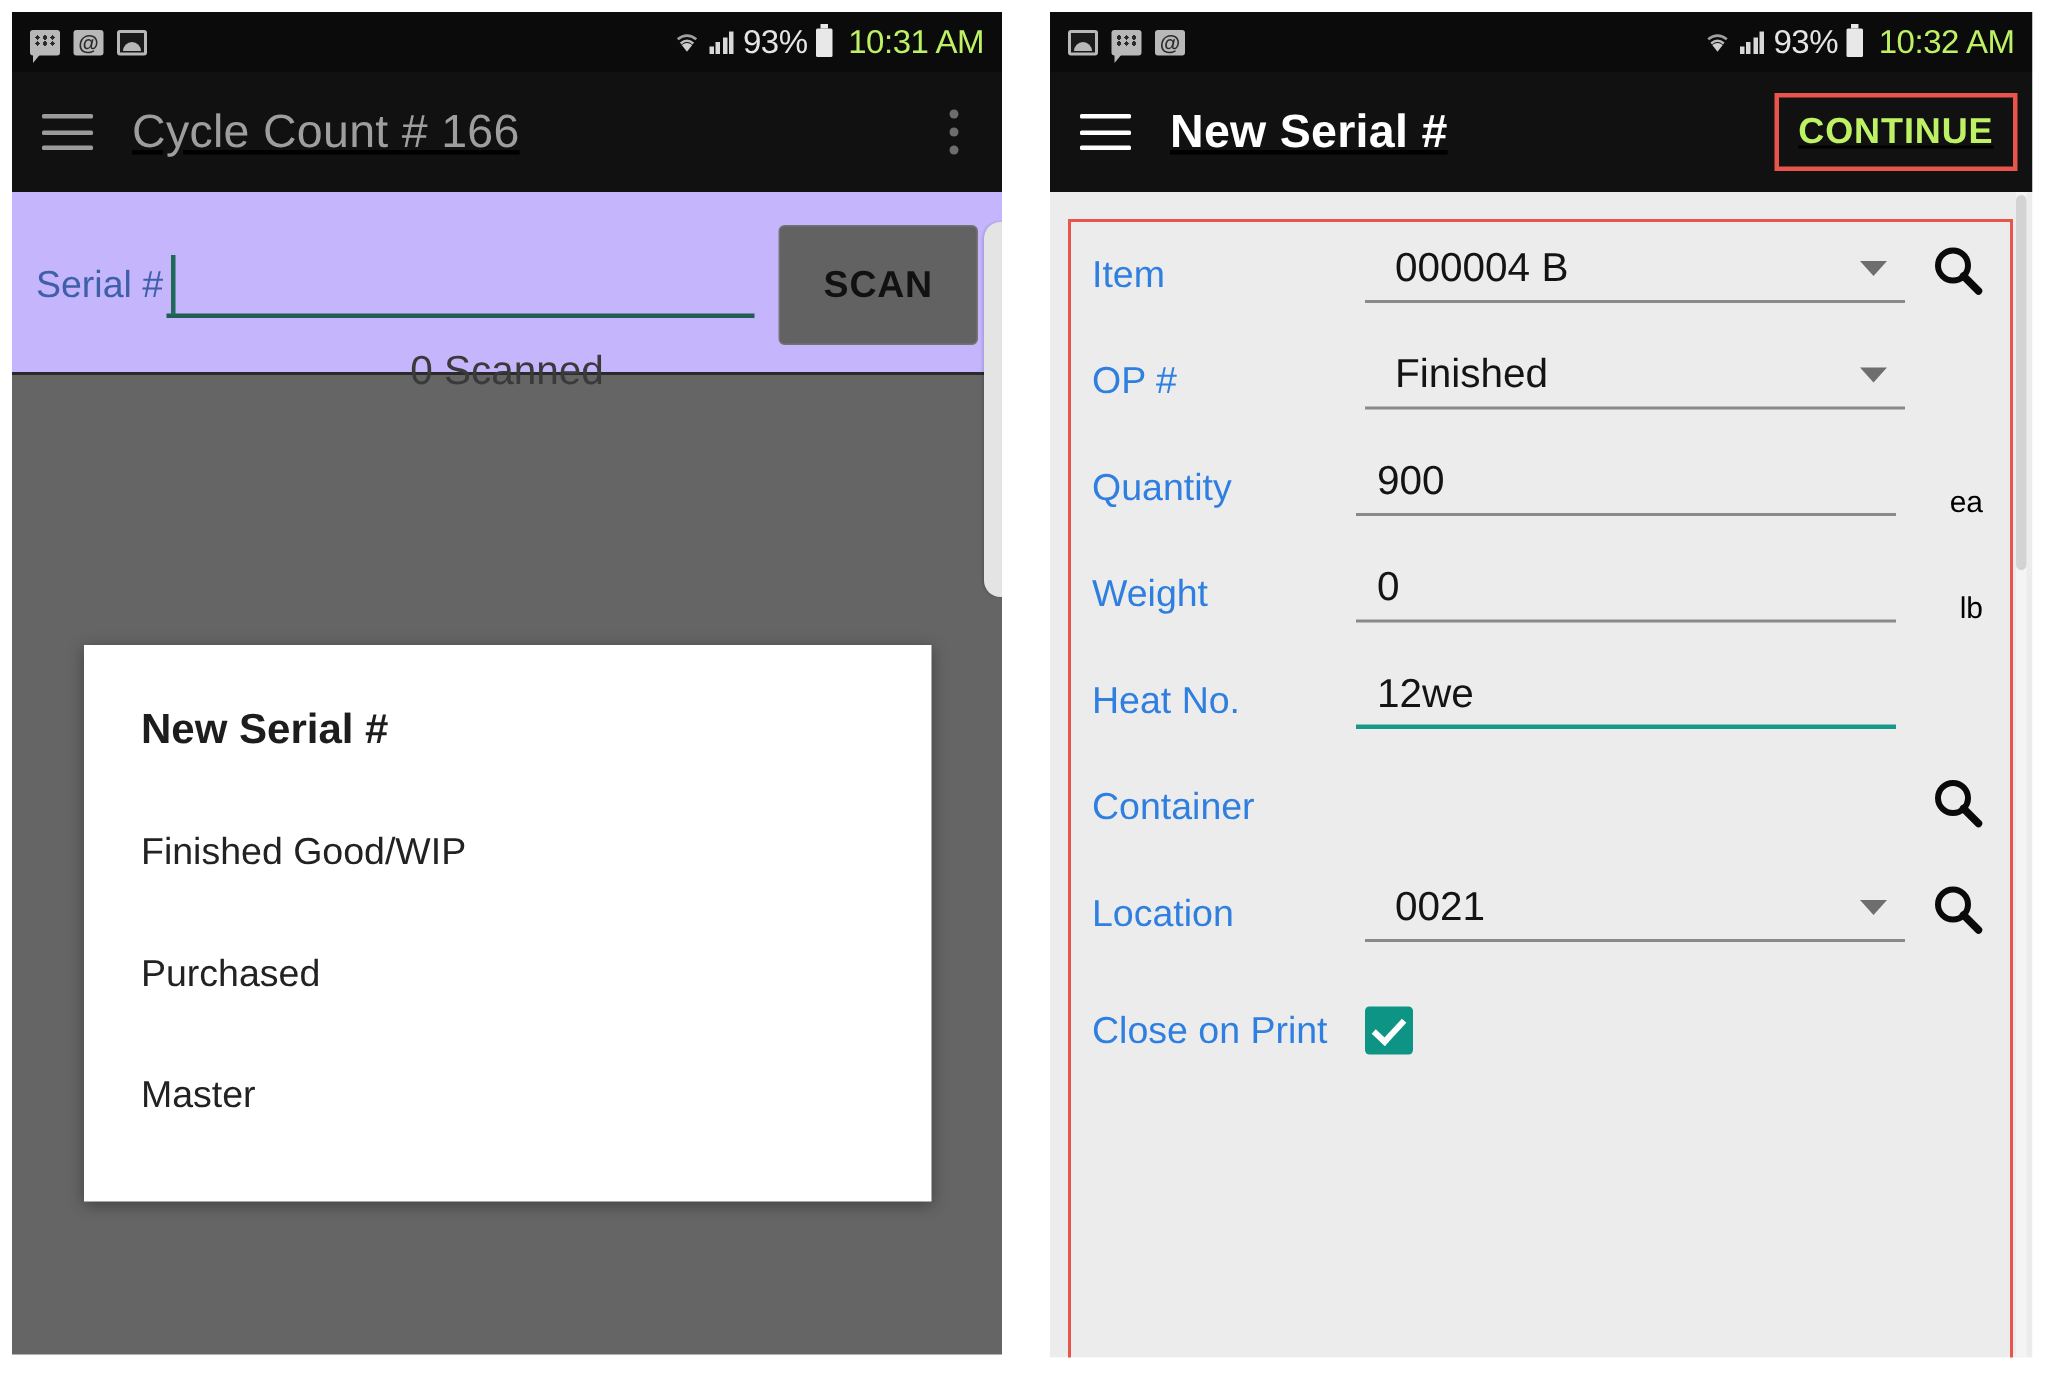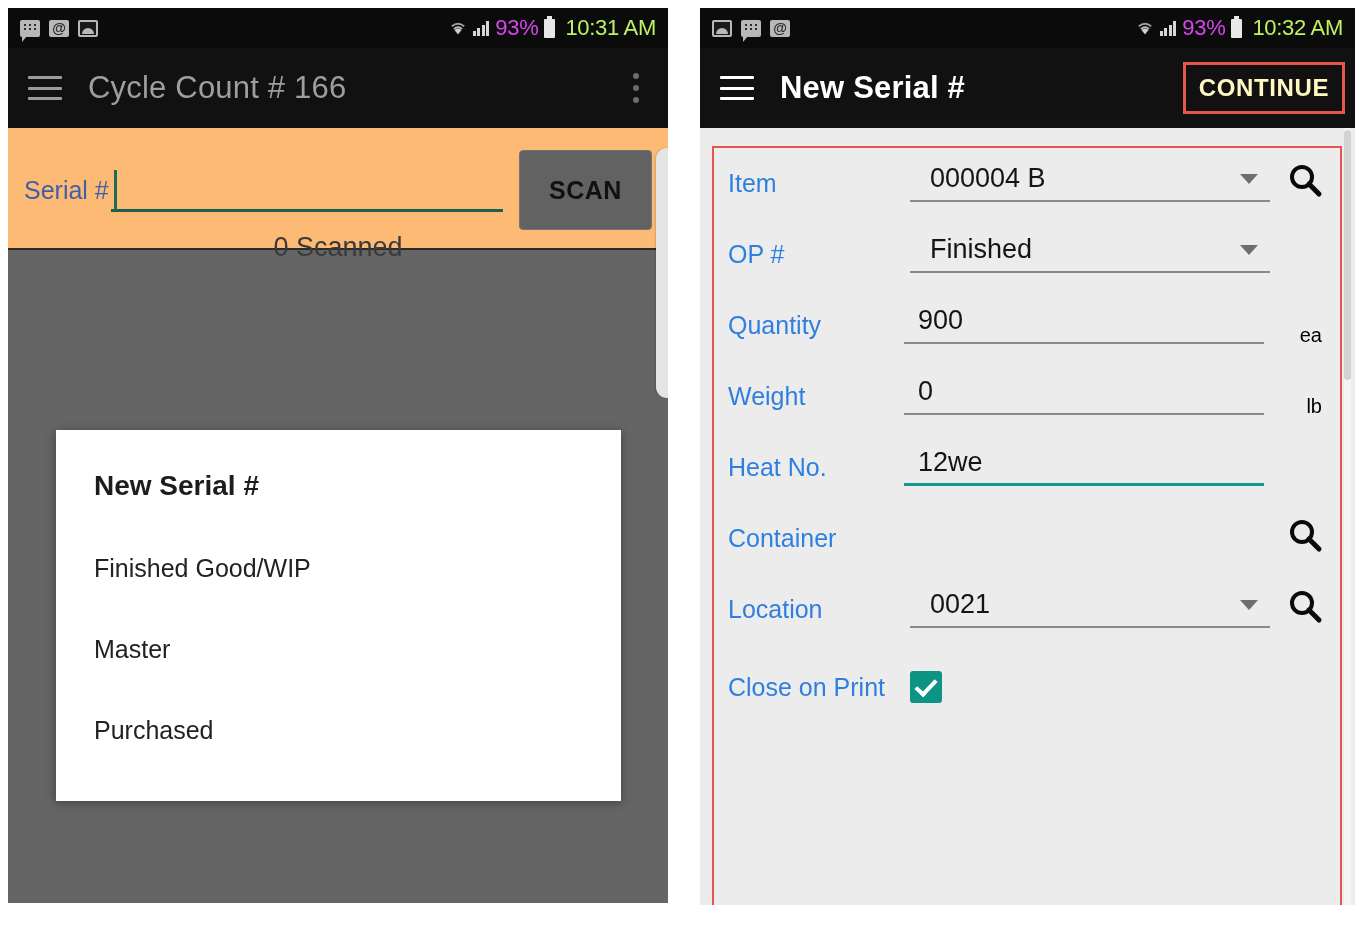--- a/index.html
+++ b/index.html
@@ -26,21 +26,21 @@
   .statusbar {
     height: 40px;
     background: #0b0b0b;
     display: flex;
     align-items: center;
     padding: 0 12px;
     color: #d8d8d8;
   }
   .sb-left { display: flex; align-items: center; gap: 9px; }
   .sb-right { margin-left: auto; display: flex; align-items: center; gap: 6px; }
-  .sb-pct { font-size: 22px; color: #d946ef; letter-spacing: -0.3px; }
+  .sb-pct { font-size: 22px; color: #e5e5e5; letter-spacing: -0.3px; }
   .sb-time { font-size: 22px; color: #bef264; letter-spacing: -0.3px; margin-left: 4px; }
 
   .ic { display: inline-block; position: relative; }
   
   .ic-chat { width: 20px; height: 17px; background: #b8b8b8; border-radius: 2px; }
   .ic-chat::after {
     content:""; position:absolute; left:2px; bottom:-5px;
     border-left: 5px solid #b8b8b8; border-bottom: 6px solid transparent;
   }
   .ic-chat i {
@@ -85,38 +85,39 @@
   }
 
   
   .appbar {
     height: 80px;
     background: #111111;
     display: flex;
     align-items: center;
     padding: 0 20px;
     position: relative;
+    text-decoration: underline;
   }
   .hamburger { width: 34px; height: 24px; display:flex; flex-direction:column; justify-content:space-between; cursor:pointer; }
   .hamburger span { display:block; height:3px; background:#9b9b9b; border-radius:1px; }
   .appbar-title {
     margin-left: 26px;
     font-size: 31px;
     color: #9e9e9e;
     letter-spacing: 0.2px;
   }
   .kebab { margin-left:auto; width:24px; height:30px; display:flex; flex-direction:column; justify-content:space-between; align-items:center; cursor:pointer;}
   .kebab span { width:6px; height:6px; border-radius:50%; background:#6d6d6d; }
 
   
   .phone-left .hamburger span { background:#9b9b9b; }
   .left-body { position: relative; height: 777px; background: #ffffff; }
 
   .scan-area {
-    background: #fdba74;
+    background: #c4b5fd;
     padding: 0;
     height: 122px;
     position: relative;
     border-bottom: 2px solid #2a2a2a;
   }
   .scan-row { display:flex; align-items:center; padding: 22px 16px 0 16px; }
   .scan-label { font-size: 25px; color: #3f5fa8; margin-right: 2px; }
   .scan-input-wrap { position: relative; flex: 1; margin-right: 16px; }
   .scan-input-line {
     height: 44px;
@@ -180,21 +181,21 @@
     cursor: pointer;
   }
   .dialog-opt:last-child { margin-bottom: 0; }
 
   
   .phone-right .appbar { padding-right: 10px; }
   .phone-right .appbar-title { color: #ffffff; font-weight: bold; font-size: 31px; }
   .phone-right .hamburger span { background: #ffffff; }
   .continue-btn {
     margin-left: auto;
-    color: #fef9c3;
+    color: #bef264;
     font-size: 24px;
     font-weight: bold;
     letter-spacing: 0.6px;
     padding: 9px 13px;
     border: 3px solid #e8554a;
     background: transparent;
     cursor: pointer;
   }
 
   .right-body {
@@ -357,22 +358,22 @@
         <div class="scan-btn">SCAN</div>
       </div>
       <div class="scanned-count">0 Scanned</div>
     </div>
 
     <div class="left-content"></div>
 
     <div class="dialog">
       <div class="dialog-title">New Serial #</div>
       <div class="dialog-opt">Finished Good/WIP</div>
+      <div class="dialog-opt">Purchased</div>
       <div class="dialog-opt">Master</div>
-      <div class="dialog-opt">Purchased</div>
     </div>
 
   </div>
 
   <div class="side-nub"></div>
 </div>
 
 <div class="phone phone-right">
 
   <div class="statusbar">

